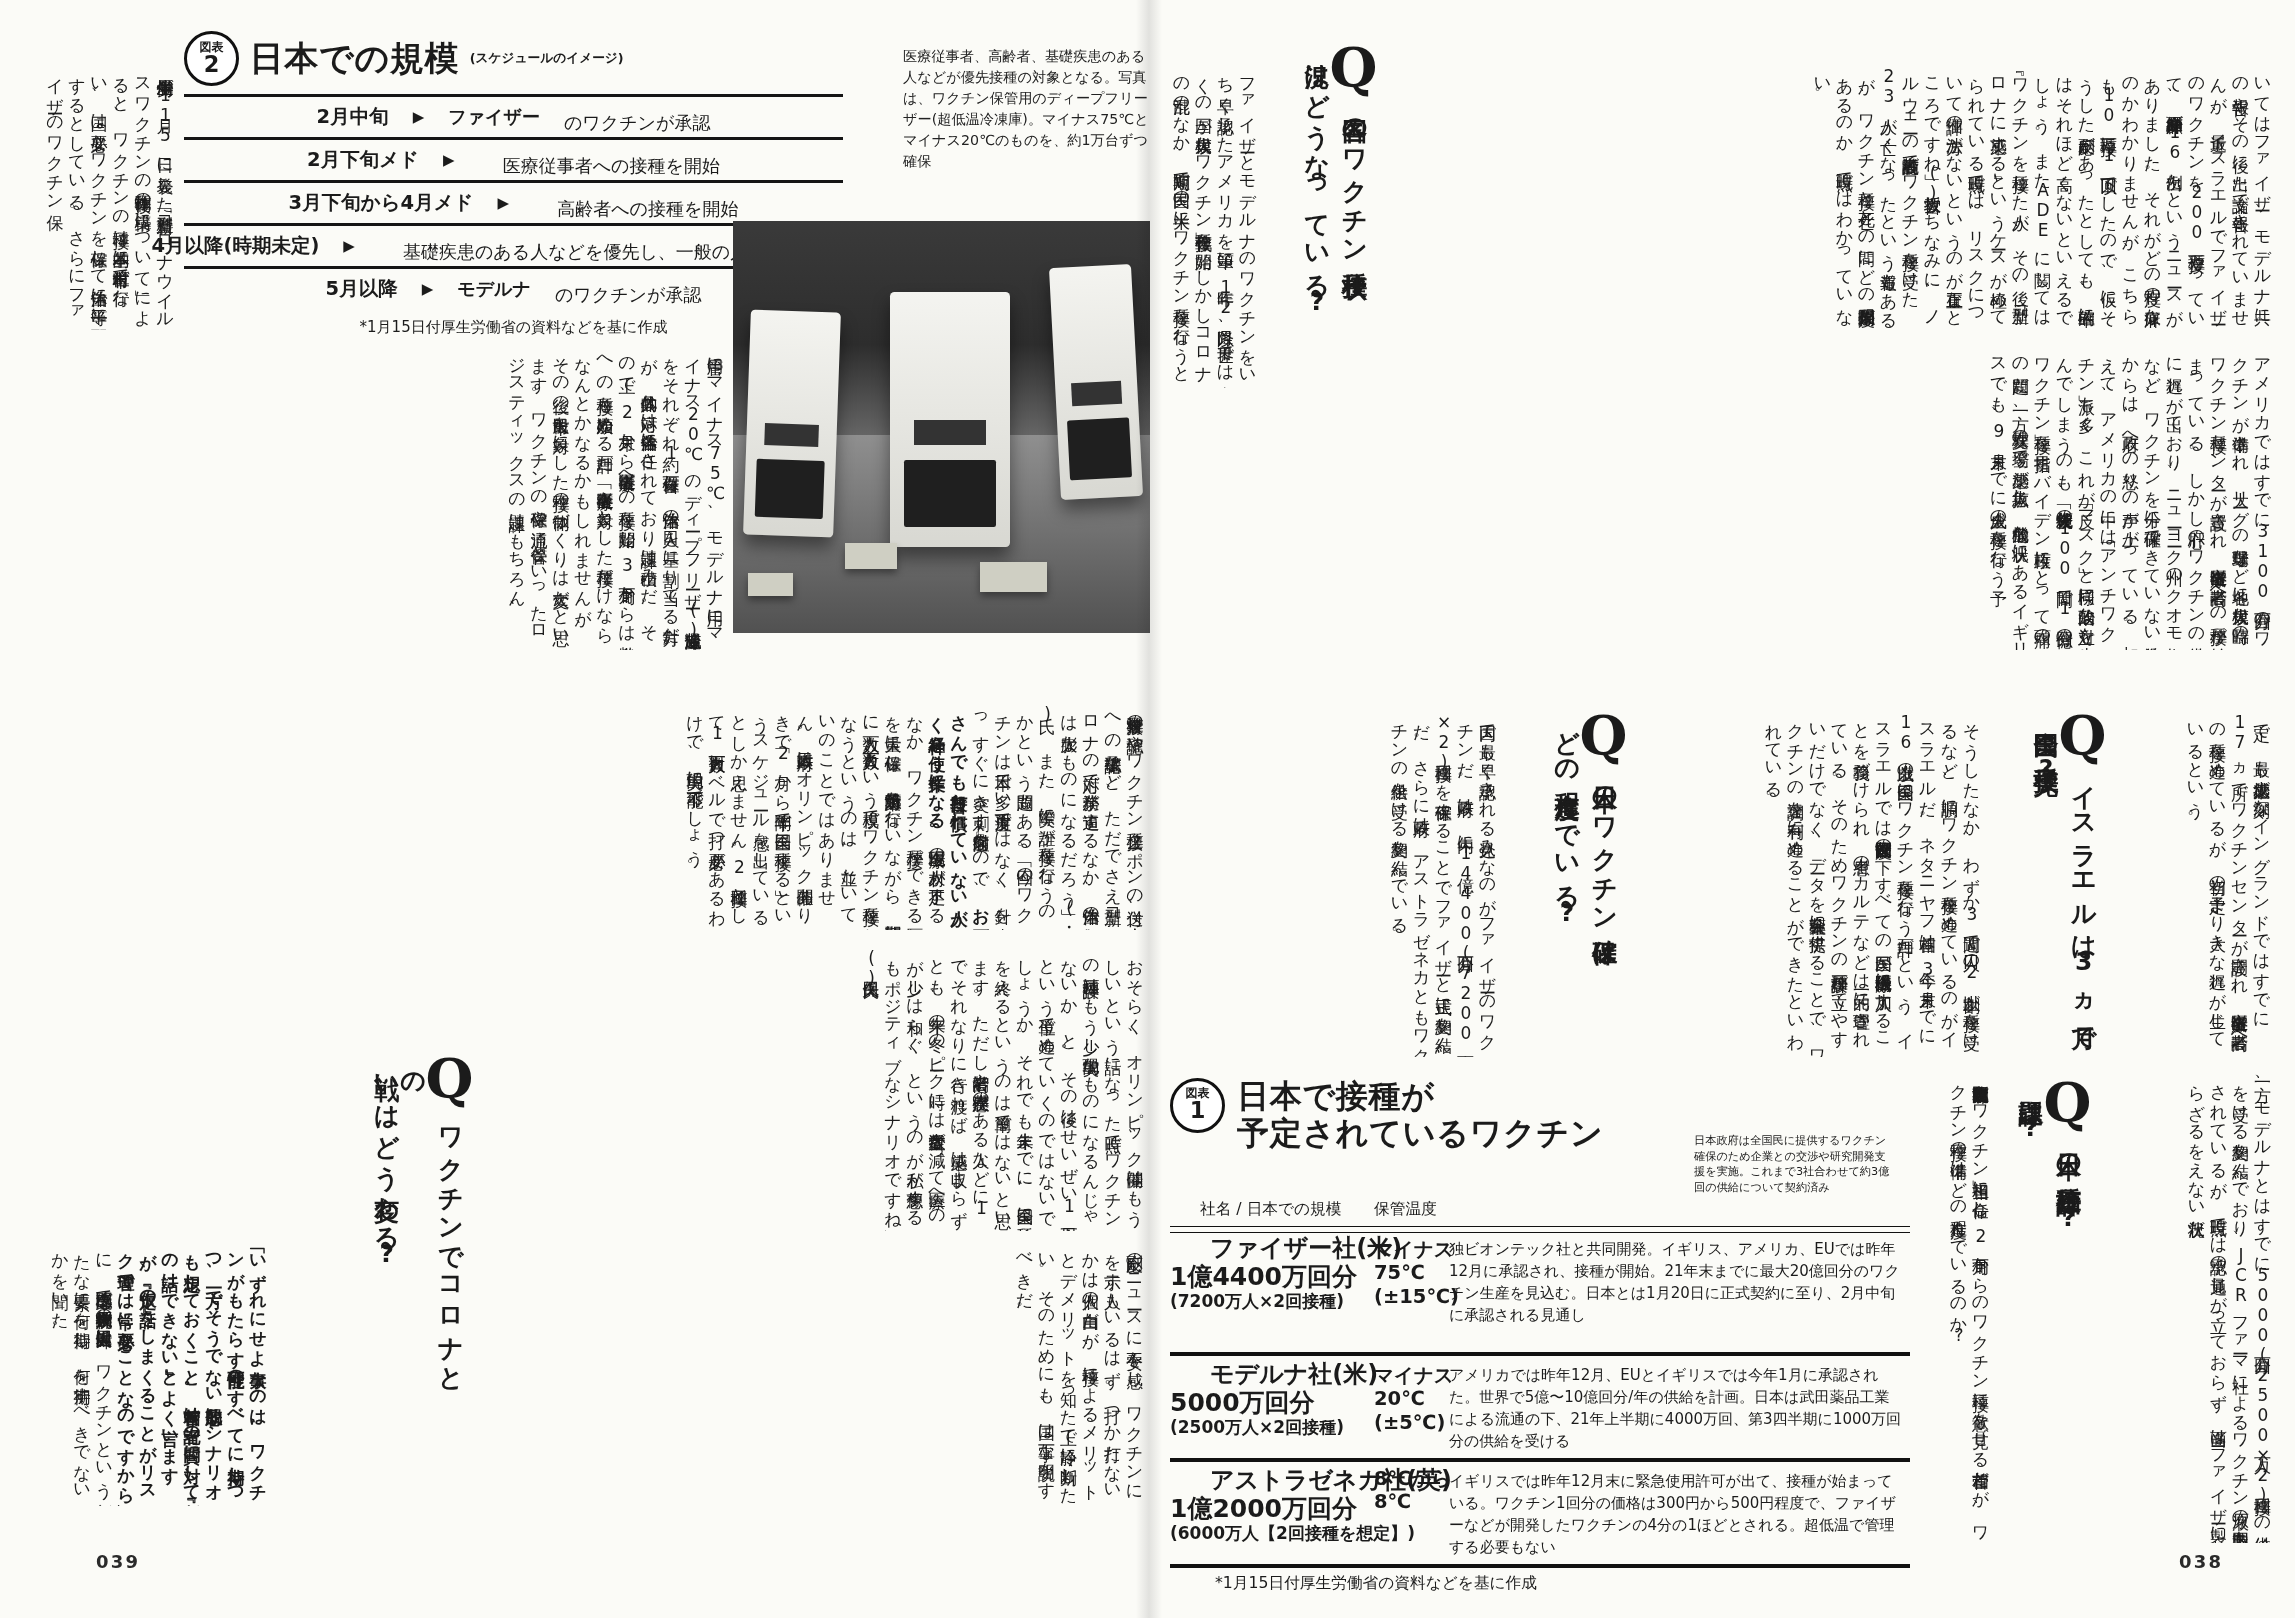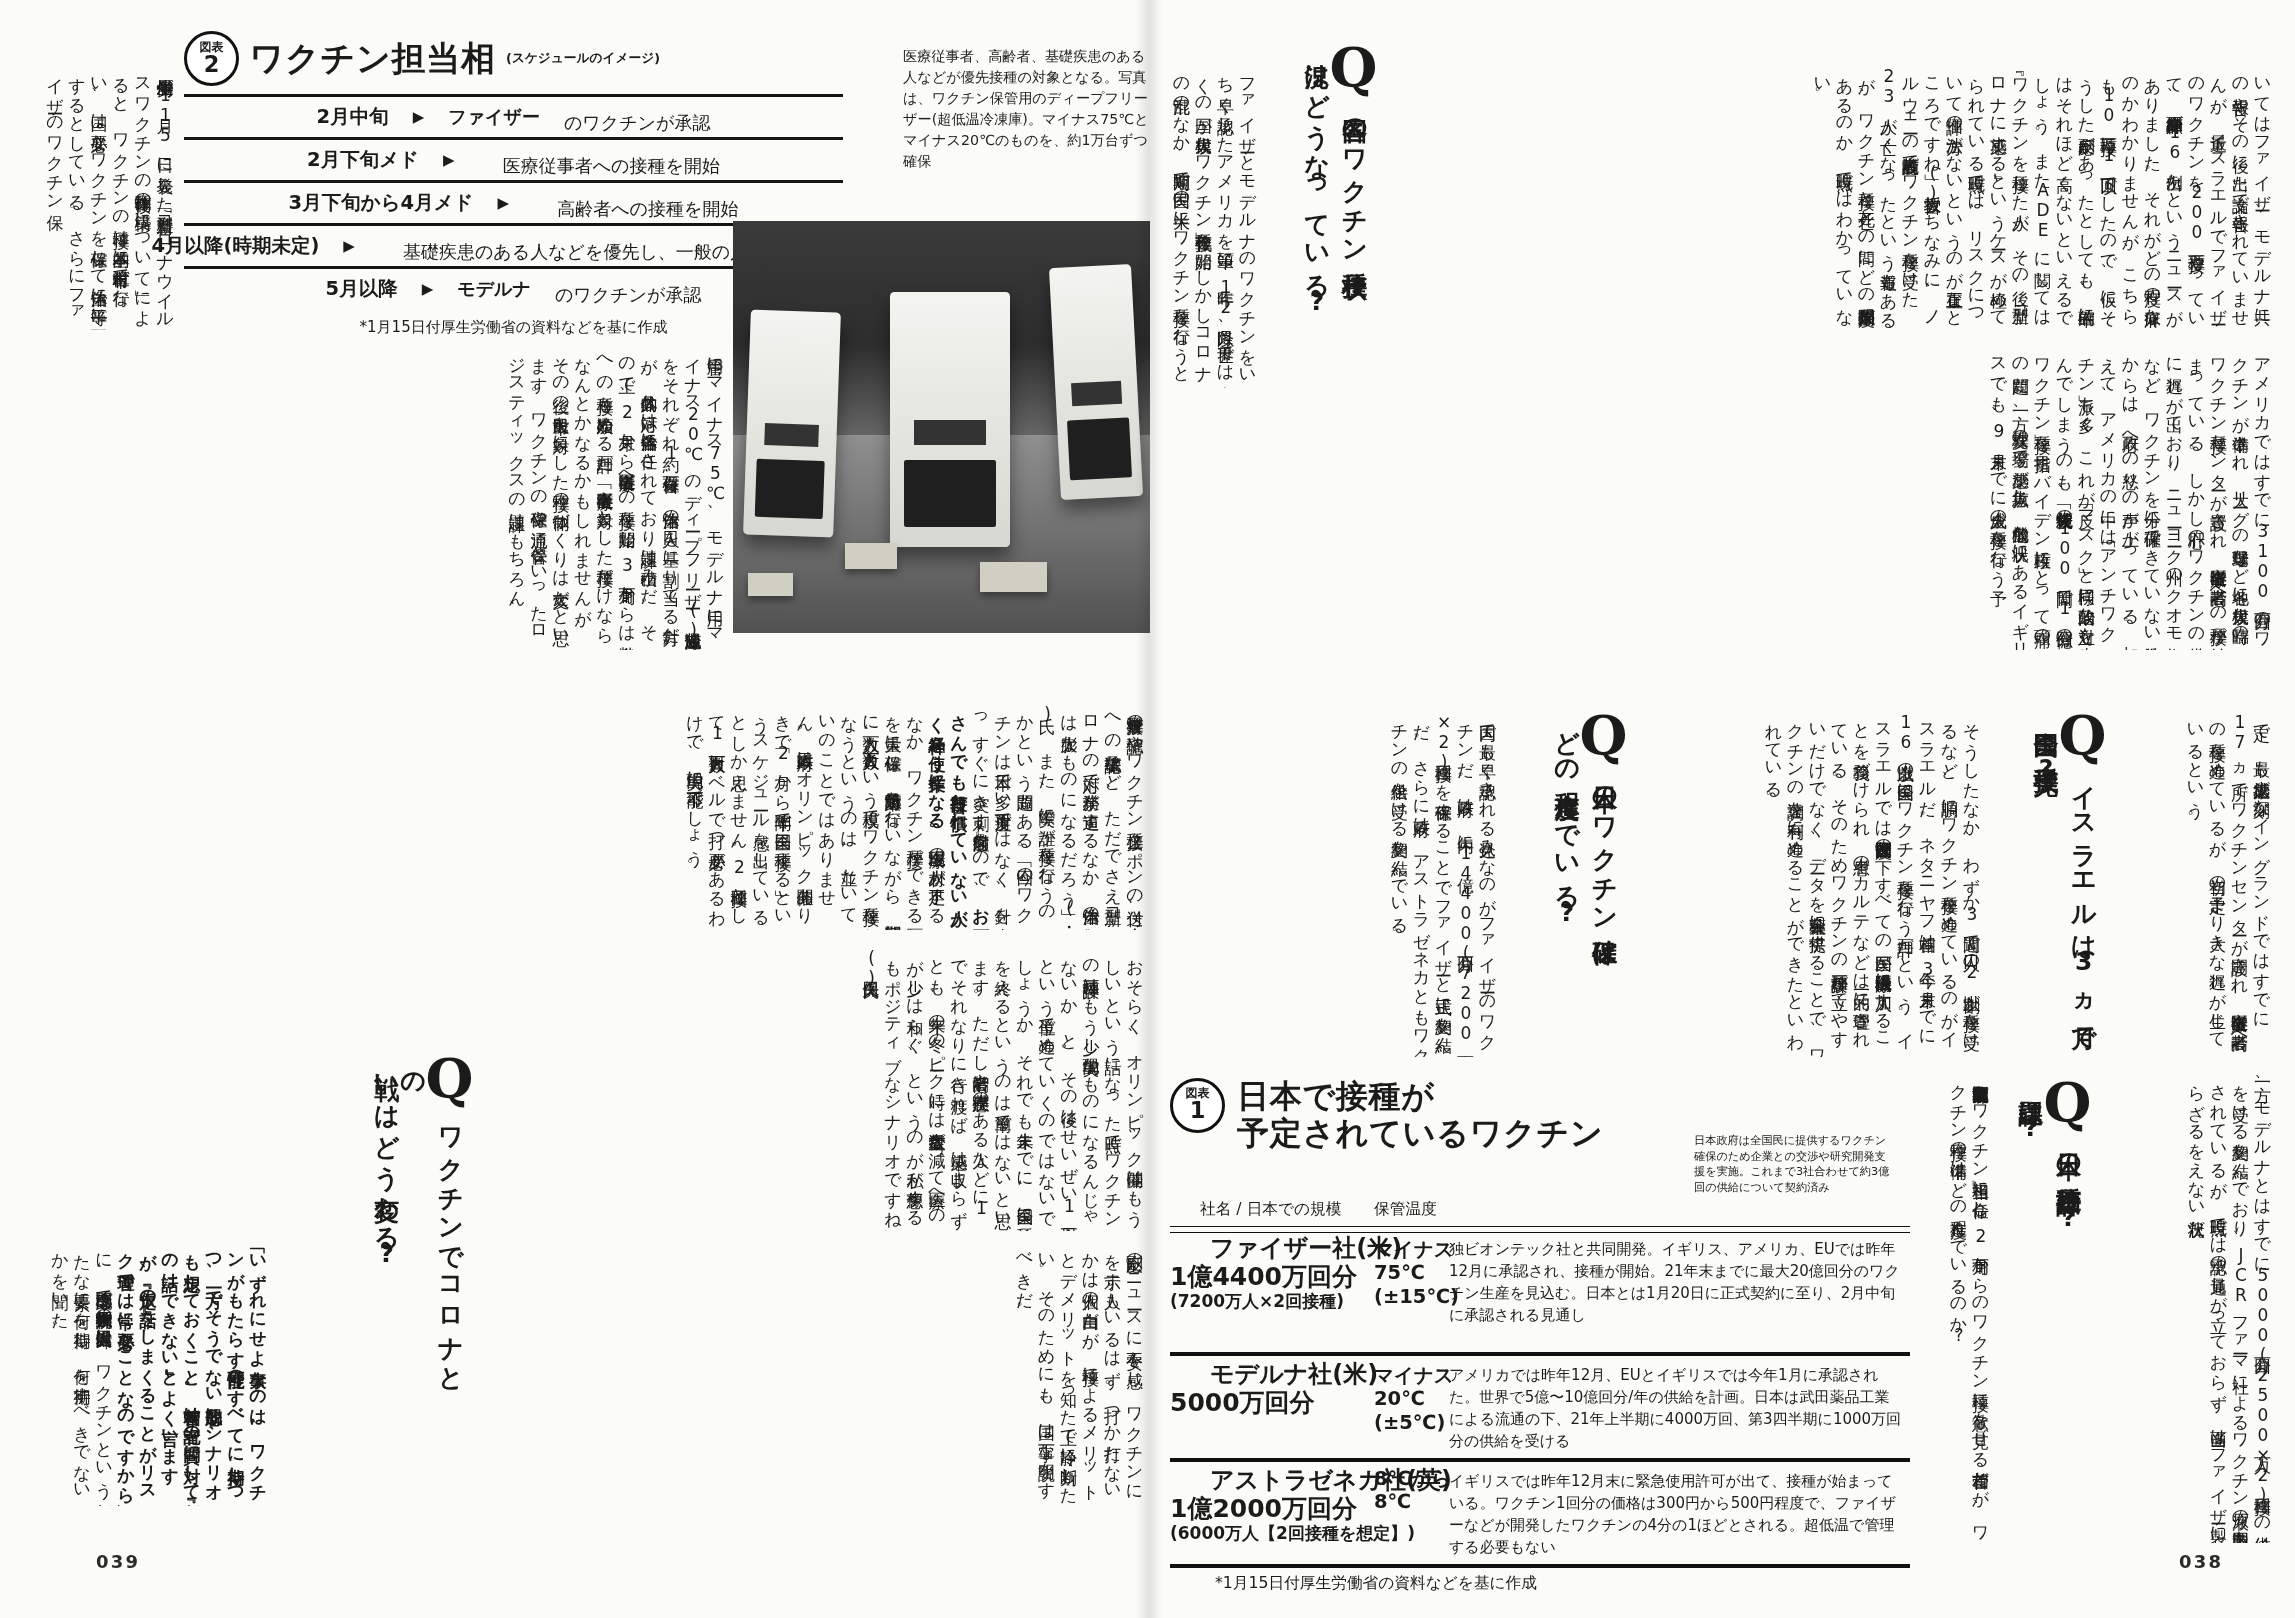--- a/index.html
+++ b/index.html
@@ -67,21 +67,21 @@
 <body>
 
 <div class="v" style="left:22.5px;top:66px;width:154px;height:264px;">厚生労働省が1月15日に発表した資料「新型コロナウイルスワクチンの接種体制の構築について」によると、ワクチンの接種は基本的に市町村単位で行ない、国は必要なワクチンを確保して自治体に平等に配布するとしている。さらにファイザーのワクチン保</div>
 
 <div class="abs" id="fig2">
   <div class="titlerow">
     <div class="badge">
       <span class="bt">図表</span>
       <span class="bn">2</span>
     </div>
-    <span class="ft">ワクチン担当相</span>
+    <span class="ft">日本での規模</span>
     <span class="ftn">(スケジュールのイメージ)</span>
   </div>
   <div class="row">
     <span class="w">2月中旬</span>
     <span class="ar">▶</span>
     <span class="db">ファイザー</span>
     <span class="d">のワクチンが承認</span>
   </div>
   <div class="row">
     <span class="w">2月下旬メド</span>
@@ -212,20 +212,21 @@
       <div>(±15℃)</div>
     </div>
     <div class="dc">独ビオンテック社と共同開発。イギリス、アメリカ、EUでは昨年12月に承認され、接種が開始。21年末までに最大20億回分のワクチン生産を見込む。日本とは1月20日に正式契約に至り、2月中旬に承認される見通し</div>
   </div>
 
   <div class="rule" style="top:279px;height:3.7px;"></div>
 
   <div class="vrow" style="top:288px;height:94px;">
     <div class="nm">モデルナ社(米)</div>
     <div class="am">5000万回分</div>
+    <div class="sb">(2500万人×2回接種)</div>
     <div class="tp">
       <div>マイナス</div>
       <div>20℃</div>
       <div>(±5℃)</div>
     </div>
     <div class="dc">アメリカでは昨年12月、EUとイギリスでは今年1月に承認された。世界で5億〜10億回分/年の供給を計画。日本は武田薬品工業による流通の下、21年上半期に4000万回、第3四半期に1000万回分の供給を受ける</div>
   </div>
 
   <div class="rule" style="top:385px;height:3.7px;"></div>
 

